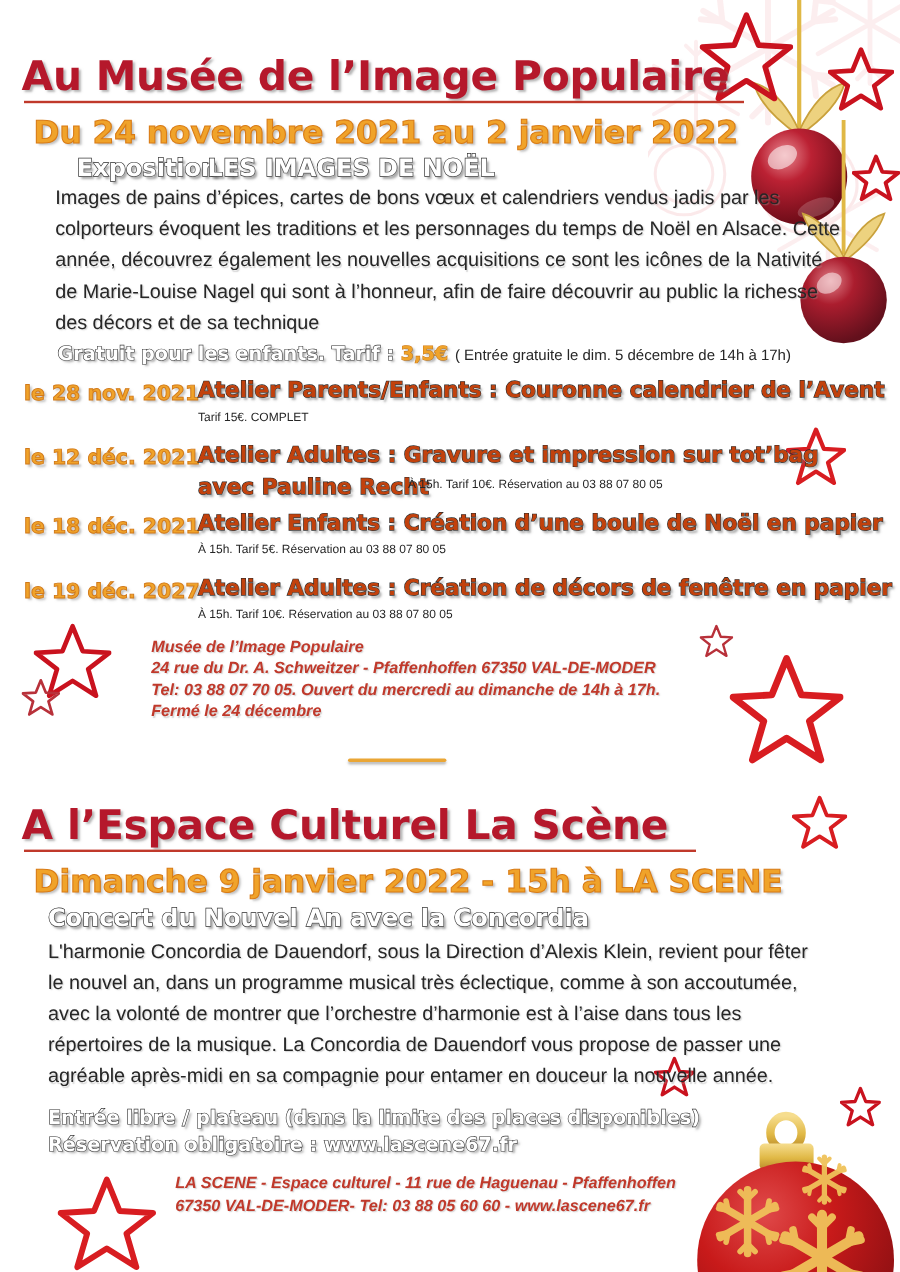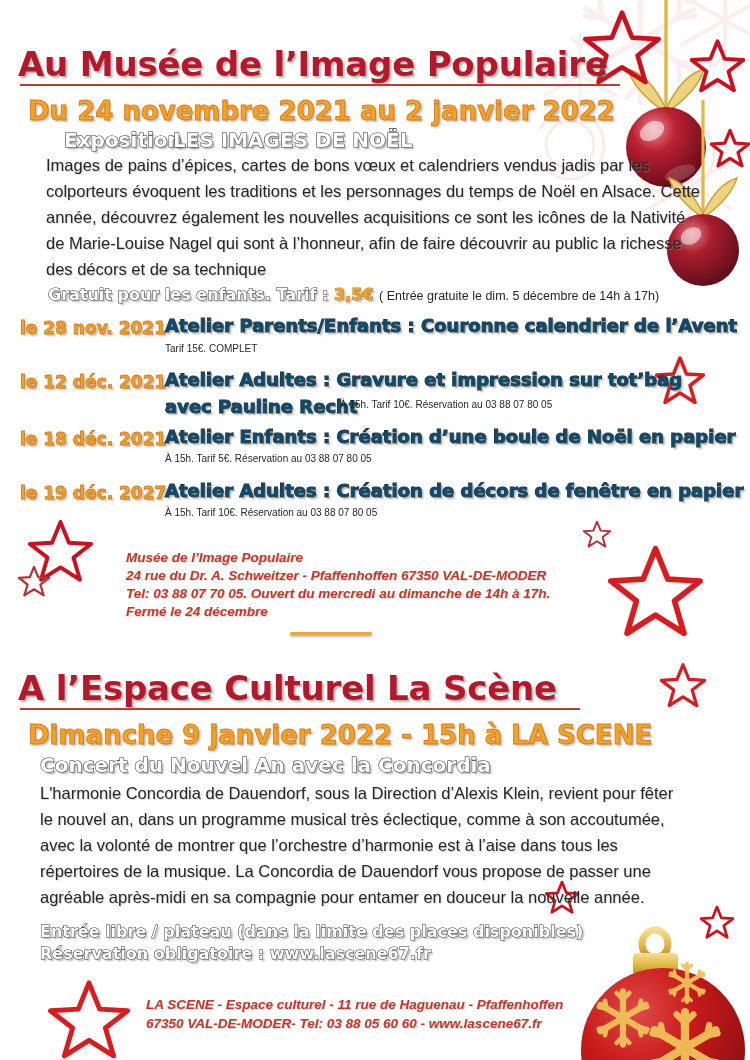--- a/index.html
+++ b/index.html
@@ -92,21 +92,21 @@
     color: #f0a32a;
     -webkit-text-stroke: .8px #d1791a;
     text-shadow: 2px 2px 2px rgba(130,130,130,.5);
     white-space: nowrap;
   }
   .wk-title {
     position: absolute;
     font-family: "DejaVu Sans", sans-serif;
     font-weight: bold;
     font-size: 18px;
-    color: #0c4a6e;
+    color: #c2410c;
     -webkit-text-stroke: 1.05px #2b2b2b;
     paint-order: stroke fill;
     text-shadow: 2px 2px 2px rgba(110,110,110,.55);
     white-space: nowrap;
   }
   .wk-sub {
     position: absolute;
     font-family: "Liberation Sans", sans-serif;
     font-size: 10px;
     color: #262626;
@@ -116,21 +116,20 @@
   .addr {
     position: absolute;
     font-family: "Liberation Sans", sans-serif;
     font-style: italic;
     font-weight: bold;
     font-size: 13.5px;
     line-height: 18.5px;
     color: #c0392b;
     text-shadow: 1px 1px 1px rgba(170,170,170,.5);
     white-space: nowrap;
-    margin-top: 19px;
   }
 
   .divider-gold {
     position: absolute;
     height: 3px;
     background: #eaa635;
     border-radius: 2px;
     box-shadow: 0 2px 2px rgba(120,120,120,.5);
   }
 

